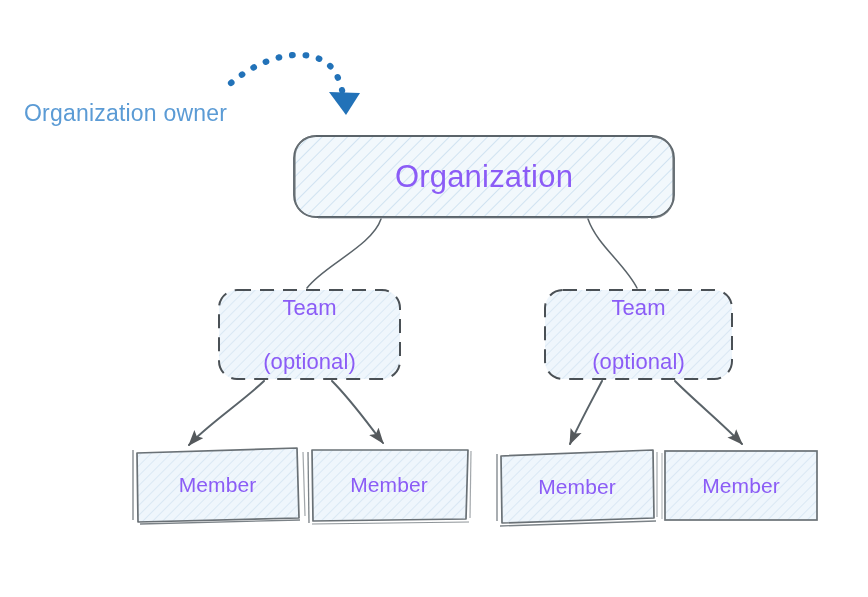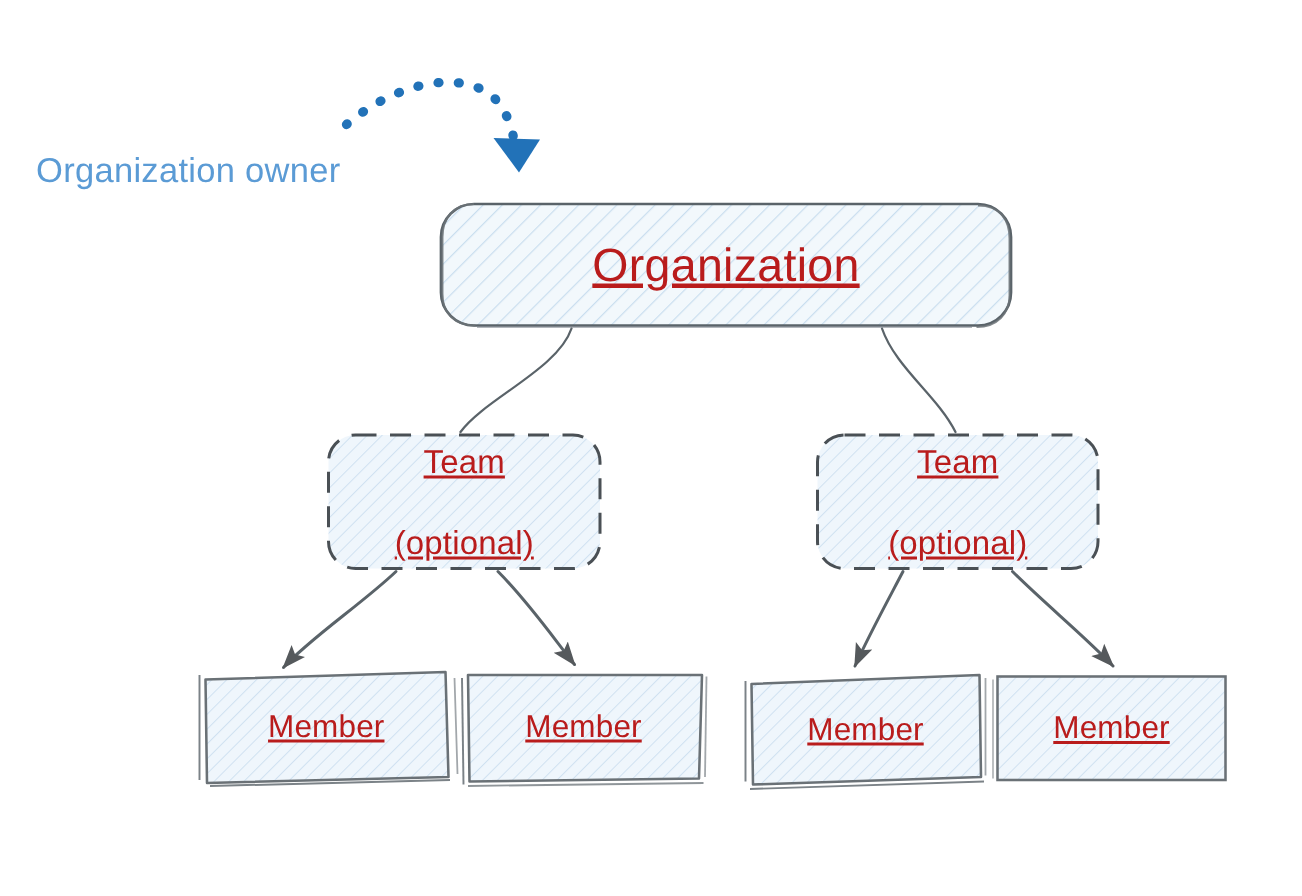--- a/index.html
+++ b/index.html
@@ -26,24 +26,23 @@
     width: 868px;
     height: 597px;
   }
   .node-label {
     position: absolute;
     display: flex;
     flex-direction: column;
     align-items: center;
     justify-content: center;
     text-align: center;
-    color: #b91c1c;
+    color: #8b5cf6;
     pointer-events: none;
     white-space: pre;
-    text-decoration: underline;
   }
   .org-label {
     font-size: 31px;
     letter-spacing: 0.2px;
   }
   .team-label {
     font-size: 22px;
     line-height: 27px;
     letter-spacing: 0.1px;
     gap: 27px;

